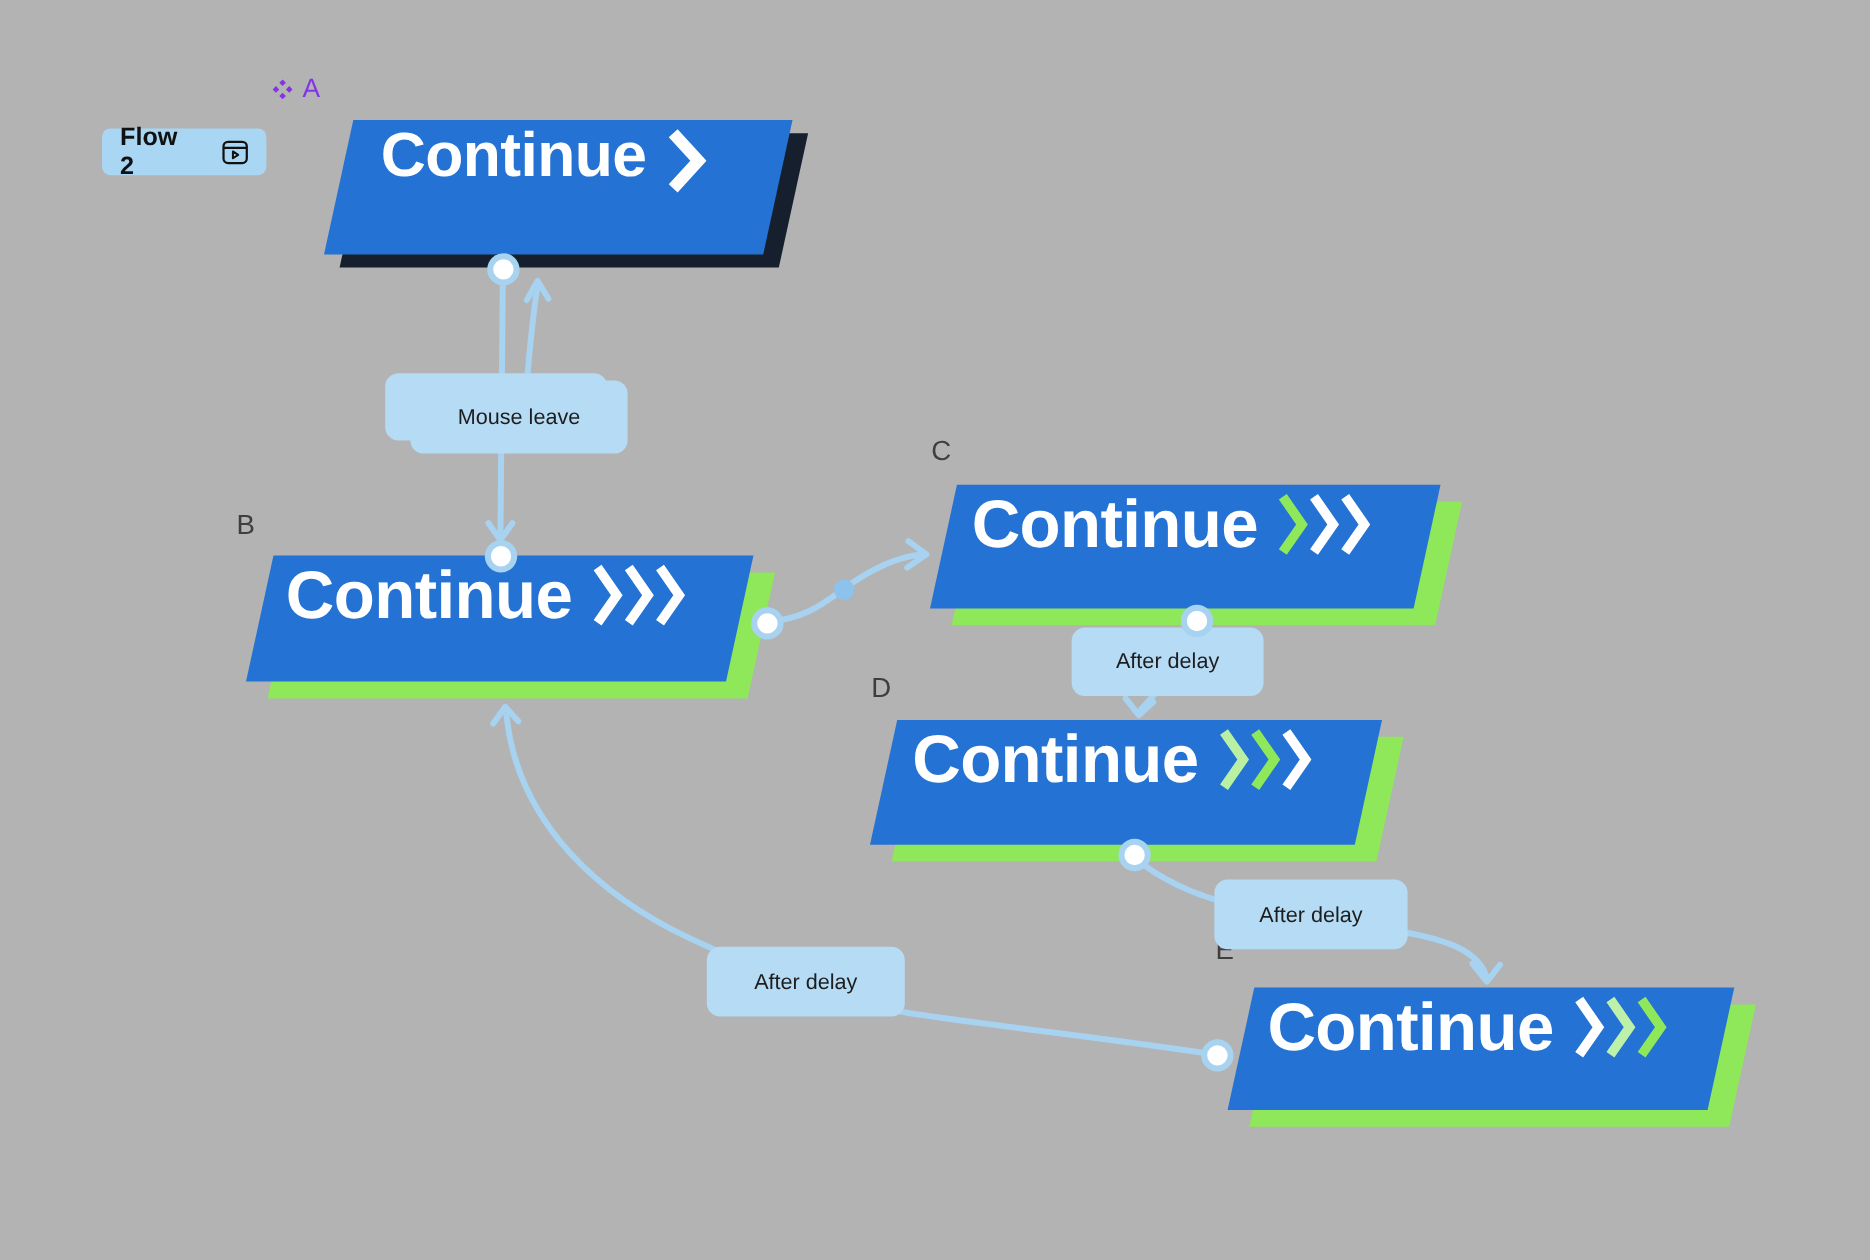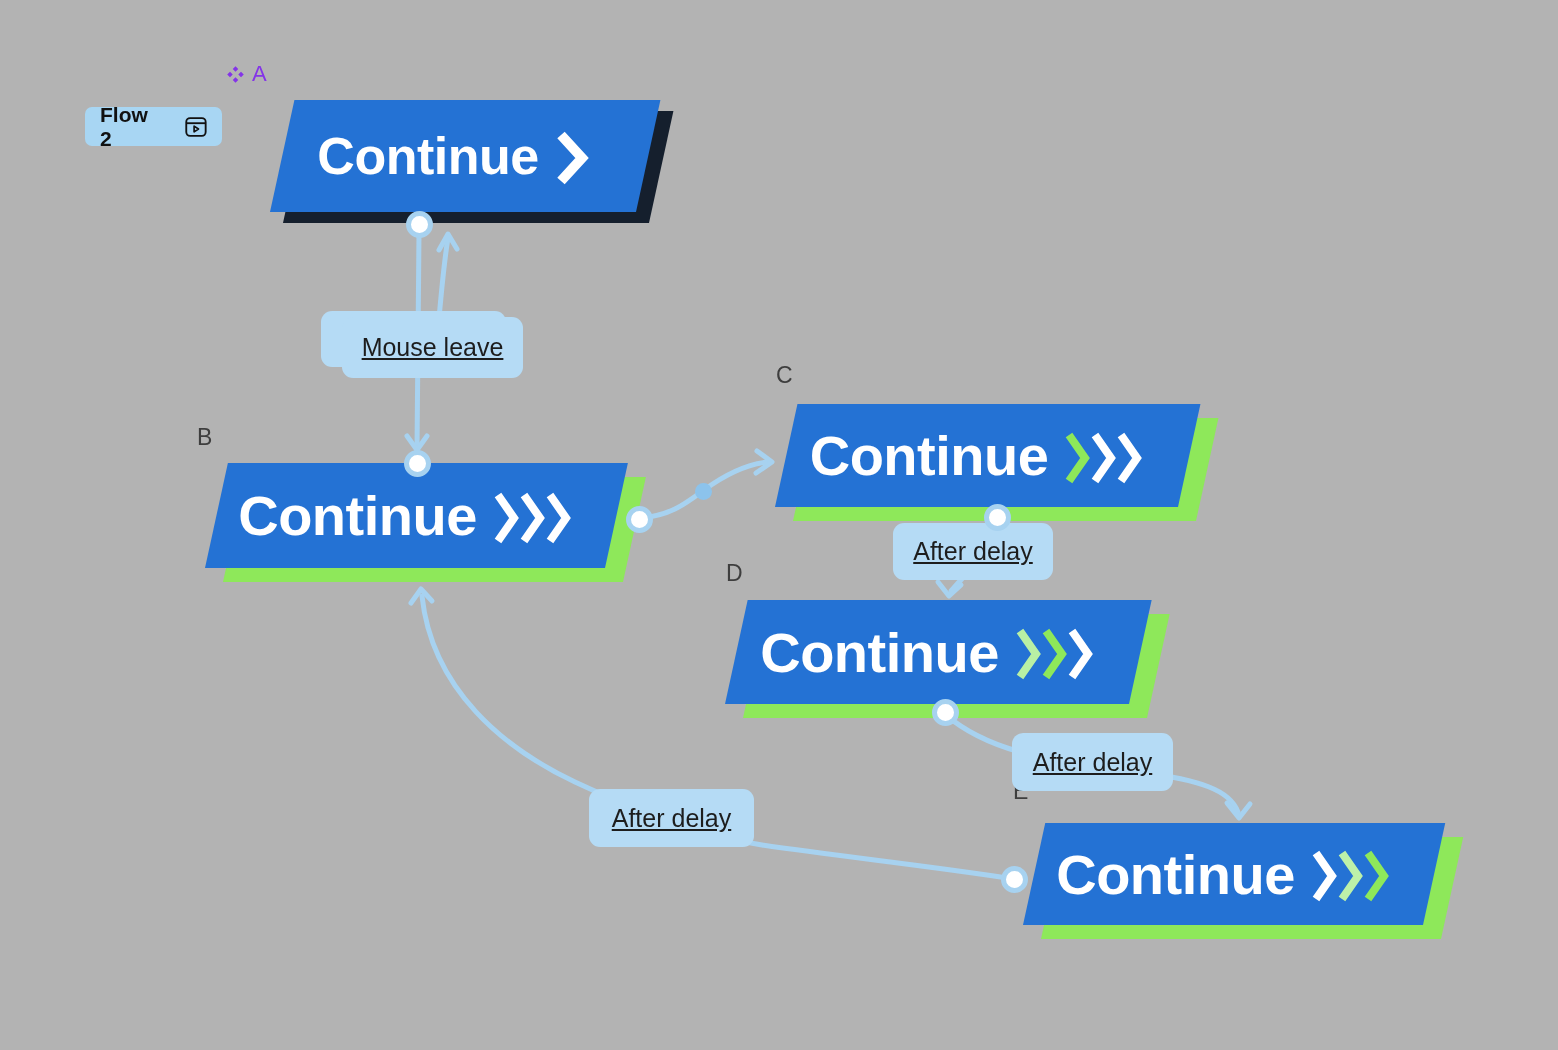--- a/index.html
+++ b/index.html
@@ -11,32 +11,32 @@
   
   .frame-btn{position:absolute;z-index:10;}
   .btn-shadow,.btn-face{
     position:absolute;left:0;top:0;width:100%;height:100%;
     transform-origin:0 100%;
   }
   .btn-shadow{transform:translate(var(--ox,16px),var(--oy,13px)) skewX(-12.3deg);}
   .btn-face{transform:skewX(-12.3deg);}
   .btn-content{
     position:absolute;left:0;top:0;width:100%;height:100%;
-    display:flex;align-items:center;justify-content:center;gap:15px;
+    display:flex;justify-content:center;gap:15px;
     color:var(--button-text,#fff);font-weight:bold;letter-spacing:-0.5px;
   }
   .chevrons{display:block;margin-top:4px;flex:0 0 auto;}
   
   #connector-layer{position:absolute;left:0;top:0;z-index:20;}
   .conn{fill:none;stroke:var(--connector,#a7d2f0);stroke-width:5;stroke-linecap:round;stroke-linejoin:round;}
   
   .conn-label{
     position:absolute;z-index:30;border-radius:11px;
     background:var(--label-bg,#b5dbf5);color:var(--label-text,#1d1d1d);
-    display:flex;align-items:center;justify-content:center;font-size:25px;text-decoration:underline;
+    display:flex;align-items:center;justify-content:center;font-size:18px;
   }
   
   .frame-letter{position:absolute;z-index:25;font-size:23px;color:var(--frame-letter,#3e3e3e);}
   .frame-name-a{
     position:absolute;z-index:25;display:flex;align-items:center;gap:8px;
     font-size:22px;color:var(--component-purple,#8434e8);
   }
   
   .handle{
     position:absolute;z-index:40;width:27px;height:27px;border-radius:50%;

